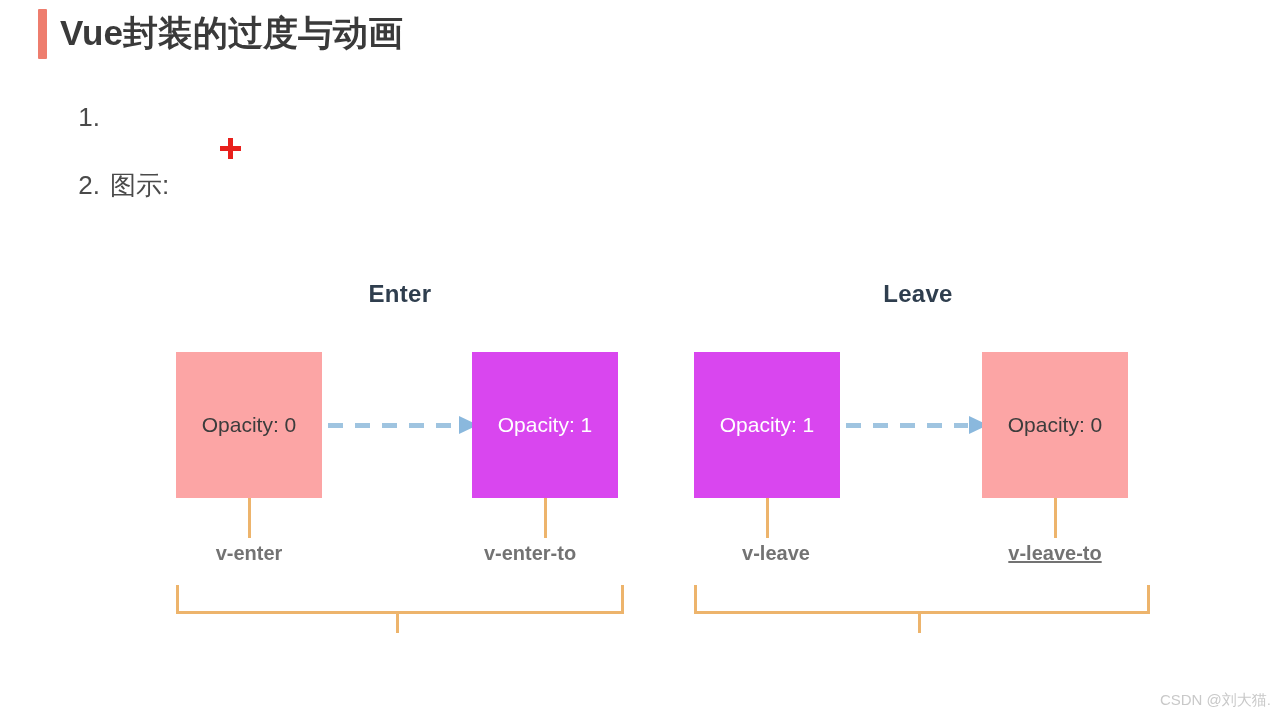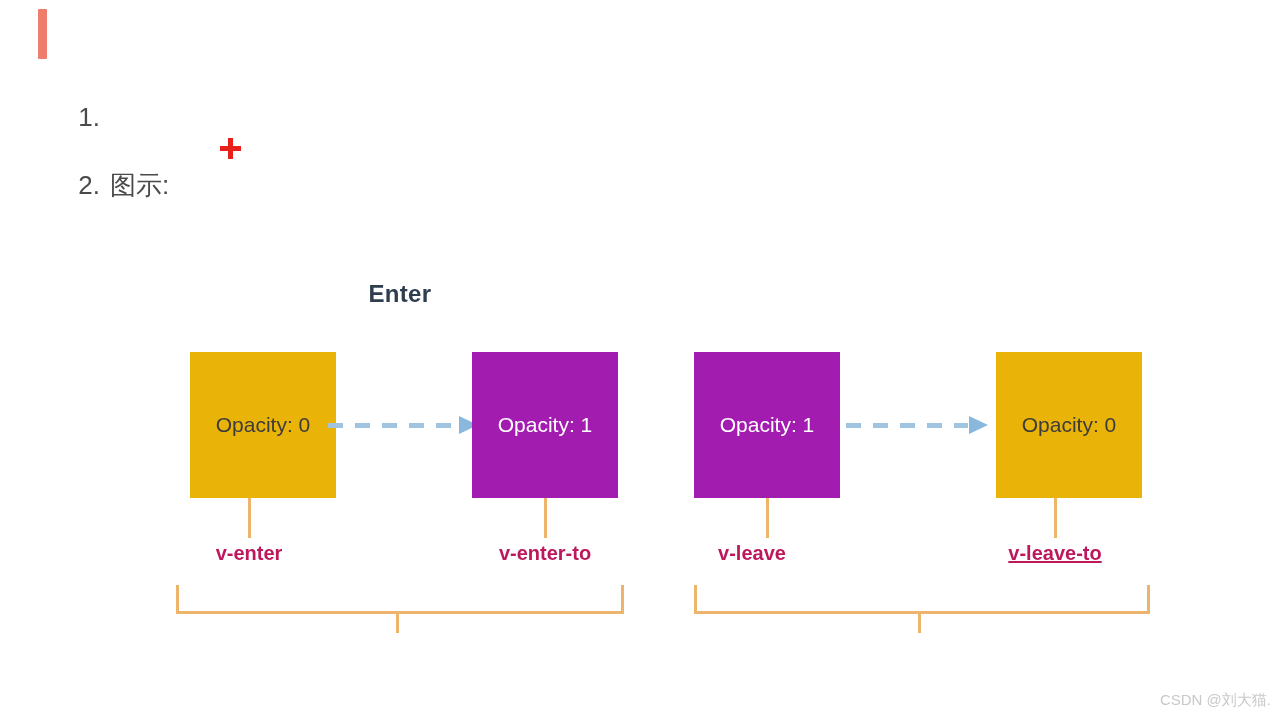--- a/index.html
+++ b/index.html
@@ -127,26 +127,25 @@
     top: 97px;
     width: 146px;
     height: 146px;
     display: flex;
     align-items: center;
     justify-content: center;
     font-size: 21px;
     font-weight: 500;
   }
   .state-box.light {
-    background: #eab308;
+    background: #fca5a5;
     color: #3c3c3c;
-    margin-left: 14px;
   }
   .state-box.solid {
-    background: #a21caf;
+    background: #d946ef;
     color: #ffffff;
   }
   .box-left  { left: 16px; }
   .box-right { left: 312px; }
   .panel-leave .box-left  { left: 16px; }
   .panel-leave .box-right { left: 304px; }
 
   
   .arrow {
     position: absolute;
@@ -187,27 +186,27 @@
   .stem-left  { left: 88px; }
   .stem-right { left: 384px; }
   .panel-leave .stem-left  { left: 88px; }
   .panel-leave .stem-right { left: 376px; }
 
   .class-label {
     position: absolute;
     top: 287px;
     font-size: 20px;
     font-weight: bold;
-    color: #be185d;
+    color: #737373;
     white-space: nowrap;
     transform: translateX(-50%);
   }
   .label-left  { left: 89px; }
-  .label-right { left: 385px; }
-  .panel-leave .label-left  { left: 74px; }
+  .label-right { left: 370px; }
+  .panel-leave .label-left  { left: 98px; }
   .panel-leave .label-right { left: 377px; text-decoration: underline; }
 
   
   .bracket {
     position: absolute;
     top: 330px;
     left: 16px;
     width: 442px;
     height: 26px;
     border-left: 3px solid #edb46c;
@@ -246,20 +245,21 @@
     font-size: 15px;
     color: #c9c9c9;
     white-space: nowrap;
   }
 </style>
 </head>
 <body>
 
 <div class="page-header">
   <div class="accent-bar"></div>
+  <div class="page-title">Vue封装的过度与动画</div>
 </div>
 
 <div class="list-section">
   <div class="list-item item-1">
     <span class="marker">1.</span>
   </div>
   <div class="list-item item-2">
     <span class="marker">2.</span>
     <span class="text">图示:</span>
   </div>
@@ -289,20 +289,21 @@
     <div class="stem stem-right"></div>
 
     <div class="class-label label-left">v-enter</div>
     <div class="class-label label-right">v-enter-to</div>
 
     <div class="bracket"></div>
     <div class="bracket-stem"></div>
   </div>
 
   <div class="panel panel-leave">
+    <div class="panel-title">Leave</div>
 
     <div class="state-box solid box-left">
       <span>Opacity: 1</span>
     </div>
 
     <div class="arrow arrow-leave">
       <div class="dashes"></div>
       <div class="head"></div>
     </div>
 

